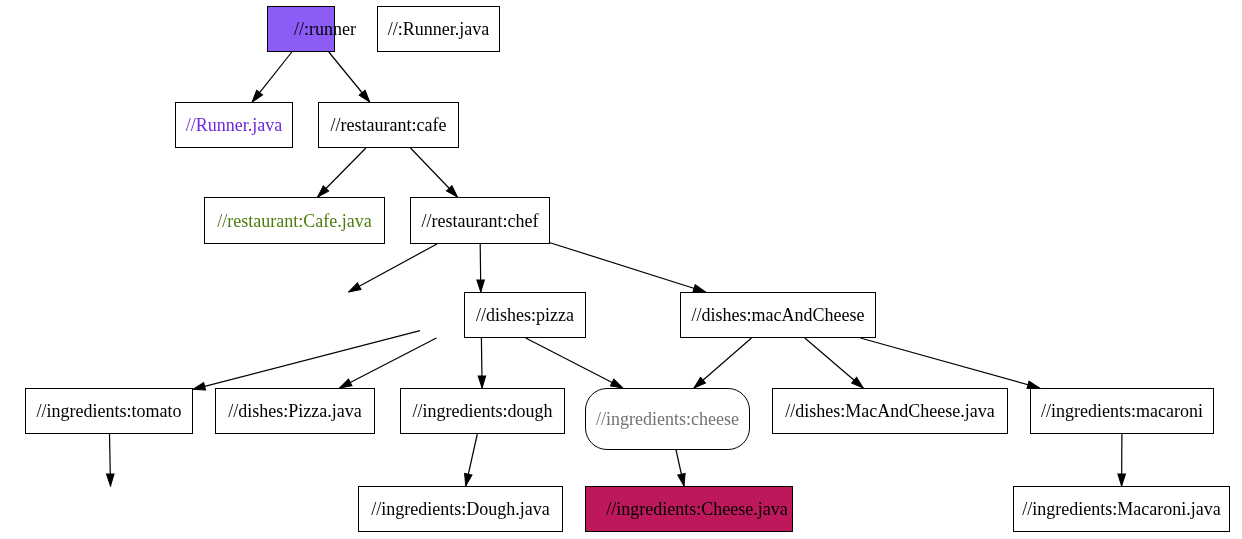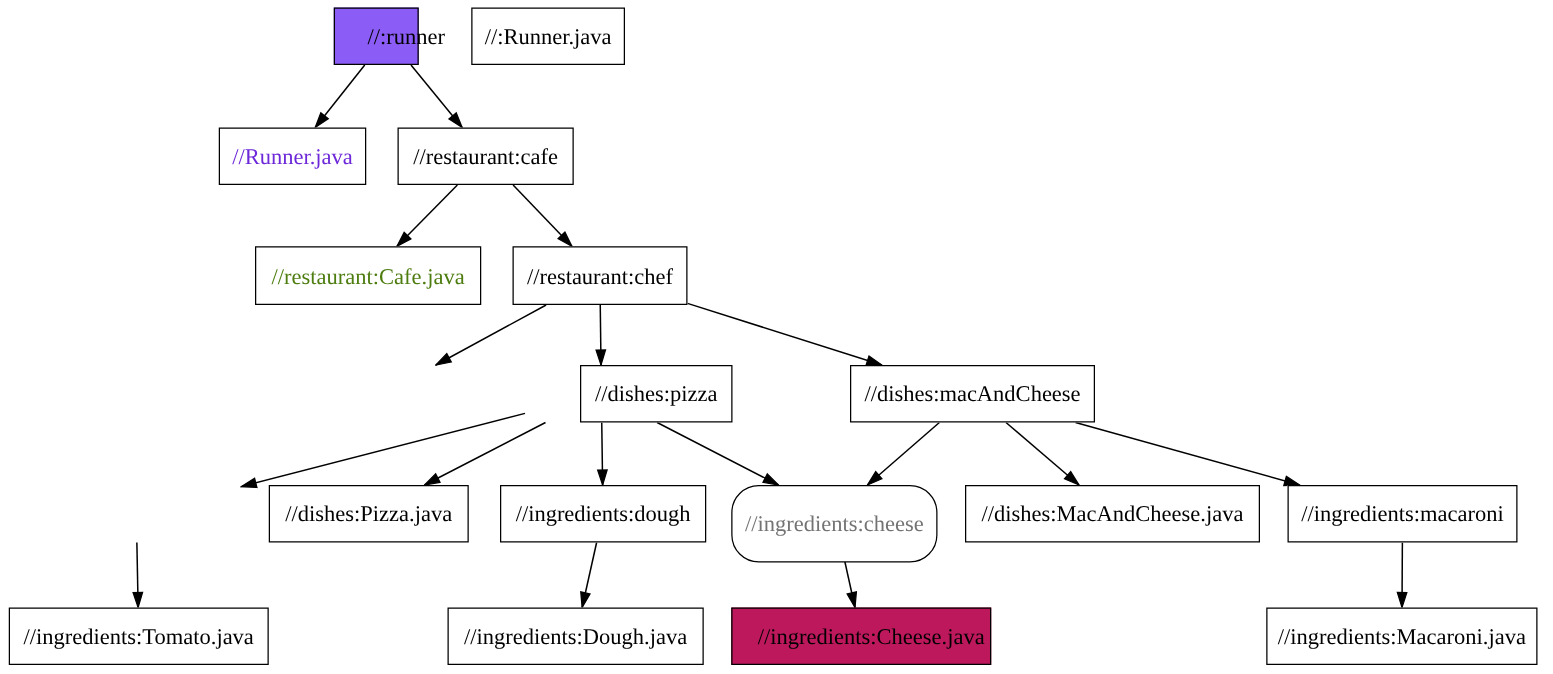--- a/index.html
+++ b/index.html
@@ -83,23 +83,23 @@
   </svg>
   <div id="node-layer">
       <div class="graph-node" style="left: 267px; top: 6px; width: 68px; height: 46px; background: #8b5cf6; border-color: rgb(0, 0, 0); color: rgb(0, 0, 0); padding-left: 48px;">//:runner</div>
       <div class="graph-node" style="left: 377px; top: 6px; width: 123px; height: 46px; background: rgb(255, 255, 255); border-color: rgb(0, 0, 0); color: rgb(0, 0, 0);">//:Runner.java</div>
       <div class="graph-node" style="left: 175px; top: 102px; width: 118px; height: 46px; background: rgb(255, 255, 255); border-color: rgb(0, 0, 0); color: #6d28d9;">//Runner.java</div>
       <div class="graph-node" style="left: 318px; top: 102px; width: 141px; height: 46px; background: rgb(255, 255, 255); border-color: rgb(0, 0, 0); color: rgb(0, 0, 0);">//restaurant:cafe</div>
       <div class="graph-node" style="left: 204px; top: 197px; width: 181px; height: 47px; background: rgb(255, 255, 255); border-color: rgb(0, 0, 0); color: #4d7c0f;">//restaurant:Cafe.java</div>
       <div class="graph-node" style="left: 410px; top: 197px; width: 140px; height: 47px; background: rgb(255, 255, 255); border-color: rgb(0, 0, 0); color: rgb(0, 0, 0); text-align: center;">//restaurant:chef</div>
       <div class="graph-node" style="left: 420px; top: 292px; width: 122px; height: 46px; background: rgb(255, 255, 255); border-color: rgb(0, 0, 0); color: rgb(0, 0, 0); margin-left: 44px;">//dishes:pizza</div>
       <div class="graph-node" style="left: 680px; top: 292px; width: 196px; height: 46px; background: rgb(255, 255, 255); border-color: rgb(0, 0, 0); color: rgb(0, 0, 0);">//dishes:macAndCheese</div>
+      <div class="graph-node" style="left: 25px; top: 388px; width: 168px; height: 46px; background: rgb(255, 255, 255); border-color: rgb(0, 0, 0); color: rgb(0, 0, 0);">//ingredients:tomato</div>
       <div class="graph-node" style="left: 215px; top: 388px; width: 160px; height: 46px; background: rgb(255, 255, 255); border-color: rgb(0, 0, 0); color: rgb(0, 0, 0);">//dishes:Pizza.java</div>
       <div class="graph-node" style="left: 400px; top: 388px; width: 165px; height: 46px; background: rgb(255, 255, 255); border-color: rgb(0, 0, 0); color: rgb(0, 0, 0);">//ingredients:dough</div>
       <div class="graph-node" style="left: 585px; top: 388px; width: 165px; height: 62px; background: rgb(255, 255, 255); border-color: rgb(0, 0, 0); color: #737373; border-radius: 22px;">//ingredients:cheese</div>
       <div class="graph-node" style="left: 772px; top: 388px; width: 236px; height: 46px; background: rgb(255, 255, 255); border-color: rgb(0, 0, 0); color: rgb(0, 0, 0);">//dishes:MacAndCheese.java</div>
       <div class="graph-node" style="left: 1030px; top: 388px; width: 184px; height: 46px; background: rgb(255, 255, 255); border-color: rgb(0, 0, 0); color: rgb(0, 0, 0);">//ingredients:macaroni</div>
-      <div class="graph-node" style="left: 7px; top: 486px; width: 208px; height: 46px; background: rgb(255, 255, 255); border-color: rgb(0, 0, 0); color: rgb(0, 0, 0);">//ingredients:Tomato.java</div>
       <div class="graph-node" style="left: 358px; top: 486px; width: 205px; height: 46px; background: rgb(255, 255, 255); border-color: rgb(0, 0, 0); color: rgb(0, 0, 0);">//ingredients:Dough.java</div>
       <div class="graph-node" style="left: 585px; top: 486px; width: 208px; height: 46px; background: #be185d; border-color: rgb(0, 0, 0); color: rgb(0, 0, 0); padding-left: 16px;">//ingredients:Cheese.java</div>
       <div class="graph-node" style="left: 1013px; top: 486px; width: 217px; height: 46px; background: rgb(255, 255, 255); border-color: rgb(0, 0, 0); color: rgb(0, 0, 0);">//ingredients:Macaroni.java</div>
     </div>
 </div>
 
 </body></html>

